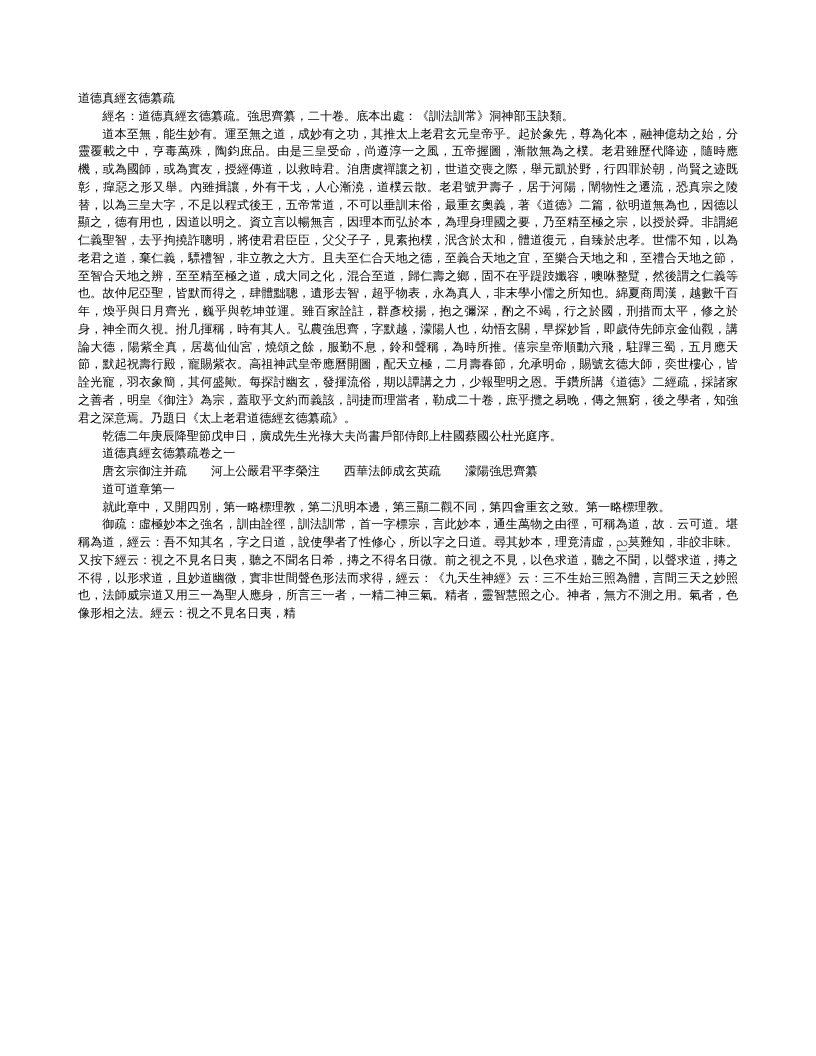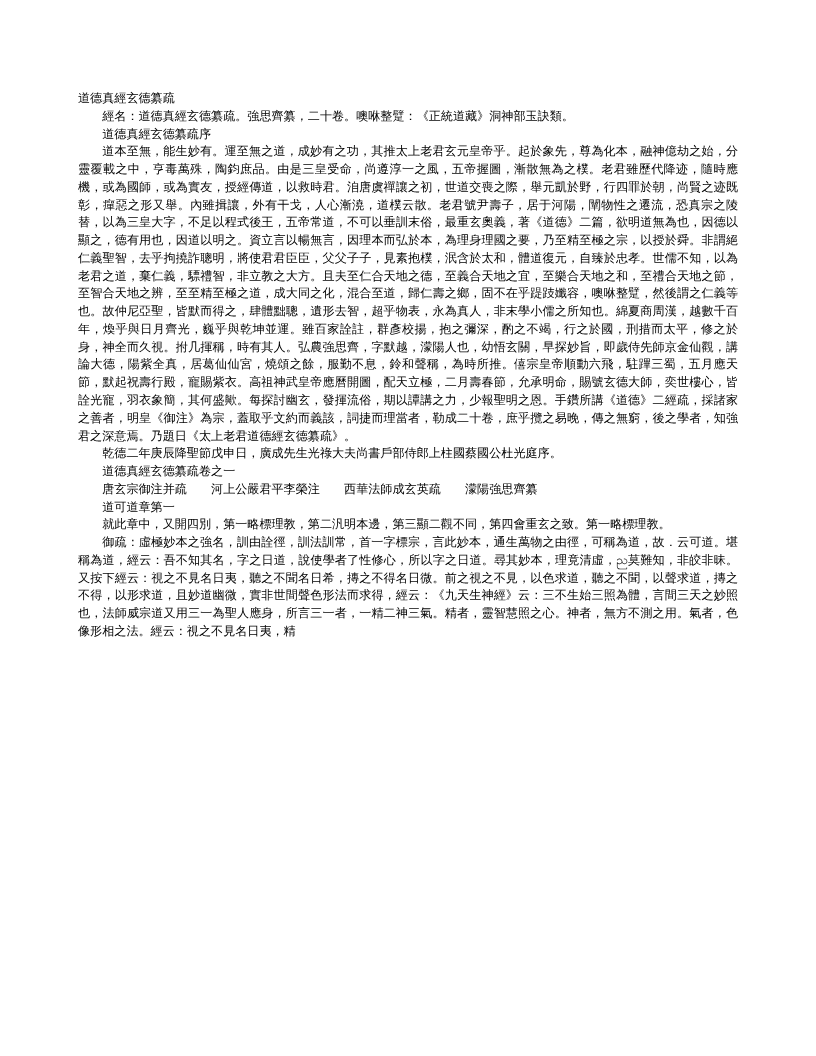--- a/index.html
+++ b/index.html
@@ -37,22 +37,21 @@
   .p-indent1 {
     text-indent: 2em;
   }
 </style>
 </head>
 <body>
 
 <div class="page">
   <div class="doc">
     <p class="p-none">道德真經玄德纂疏</p>
-    <p class="p-indent1">經名：道德真經玄德纂疏。強思齊纂，二十卷。噢咻整躄：《正統道藏》洞神部玉訣類。</p>
-    <p class="p-indent1">道德真經玄德纂疏序</p>
+    <p class="p-indent1">經名：道德真經玄德纂疏。強思齊纂，二十卷。底本出處：《訓法訓常》洞神部玉訣類。</p>
     <p class="p-indent1">道本至無，能生妙有。運至無之道，成妙有之功，其推太上老君玄元皇帝乎。起於象先，尊為化本，融神億劫之始，分靈覆載之中，亨毒萬殊，陶鈞庶品。由是三皇受命，尚遵淳一之風，五帝握圖，漸散無為之樸。老君雖歷代降迹，隨時應機，或為國師，或為實友，授經傳道，以救時君。洎唐虞禪讓之初，世道交喪之際，舉元凱於野，行四罪於朝，尚賢之迹既彰，癉惡之形又舉。內雖揖讓，外有干戈，人心漸澆，道樸云散。老君號尹壽子，居于河陽，闡物性之遷流，恐真宗之陵替，以為三皇大字，不足以程式後王，五帝常道，不可以垂訓末俗，最重玄奧義，著《道德》二篇，欲明道無為也，因德以顯之，德有用也，因道以明之。資立言以暢無言，因理本而弘於本，為理身理國之要，乃至精至極之宗，以授於舜。非謂絕仁義聖智，去乎拘撓詐聰明，將使君君臣臣，父父子子，見素抱樸，泯含於太和，體道復元，自臻於忠孝。世儒不知，以為老君之道，棄仁義，驃禮智，非立教之大方。且夫至仁合天地之德，至義合天地之宜，至樂合天地之和，至禮合天地之節，至智合天地之辨，至至精至極之道，成大同之化，混合至道，歸仁壽之鄉，固不在乎踶跂孅容，噢咻整躄，然後謂之仁義等也。故仲尼亞聖，皆默而得之，肆體黜聰，遺形去智，超乎物表，永為真人，非末學小儒之所知也。綿夏商周漢，越數千百年，煥乎與日月齊光，巍乎與乾坤並運。雖百家詮註，群彥校揚，抱之彌深，酌之不竭，行之於國，刑措而太平，修之於身，神全而久視。拊几揮稱，時有其人。弘農強思齊，字默越，濛陽人也，幼悟玄關，早探妙旨，即歲侍先師京金仙觀，講論大德，陽紫全真，居葛仙仙宮，燒頌之餘，服勤不息，鈴和聲稱，為時所推。僖宗皇帝順動六飛，駐蹕三蜀，五月應天節，默起祝壽行殿，寵賜紫衣。高祖神武皇帝應曆開圖，配天立極，二月壽春節，允承明命，賜號玄德大師，奕世樓心，皆詮光寵，羽衣象簡，其何盛歟。每探討幽玄，發揮流俗，期以譚講之力，少報聖明之恩。手鑽所講《道德》二經疏，採諸家之善者，明皇《御注》為宗，蓋取乎文約而義該，詞捷而理當者，勒成二十卷，庶乎攬之易晚，傳之無窮，後之學者，知強君之深意焉。乃題日《太上老君道德經玄德纂疏》。</p>
     <p class="p-indent1">乾德二年庚辰降聖節戊申日，廣成先生光祿大夫尚書戶部侍郎上柱國蔡國公杜光庭序。</p>
     <p class="p-indent1">道德真經玄德纂疏卷之一</p>
     <p class="p-indent1">唐玄宗御注并疏　　河上公嚴君平李榮注　　西華法師成玄英疏　　濛陽強思齊纂</p>
     <p class="p-indent1">道可道章第一</p>
     <p class="p-indent1">就此章中，又開四別，第一略標理教，第二汎明本邊，第三顯二觀不同，第四會重玄之致。第一略標理教。</p>
     <p class="p-indent1">御疏：虛極妙本之強名，訓由詮徑，訓法訓常，首一字標宗，言此妙本，通生萬物之由徑，可稱為道，故．云可道。堪稱為道，經云：吾不知其名，字之日道，說使學者了性修心，所以字之日道。尋其妙本，理竟清虛，ည莫難知，非皎非昧。又按下經云：視之不見名日夷，聽之不聞名日希，摶之不得名日微。前之視之不見，以色求道，聽之不聞，以聲求道，摶之不得，以形求道，且妙道幽微，實非世間聲色形法而求得，經云：《九天生神經》云：三不生始三照為體，言間三天之妙照也，法師威宗道又用三一為聖人應身，所言三一者，一精二神三氣。精者，靈智慧照之心。神者，無方不測之用。氣者，色像形相之法。經云：視之不見名日夷，精</p>
   </div>
 </div>
 

